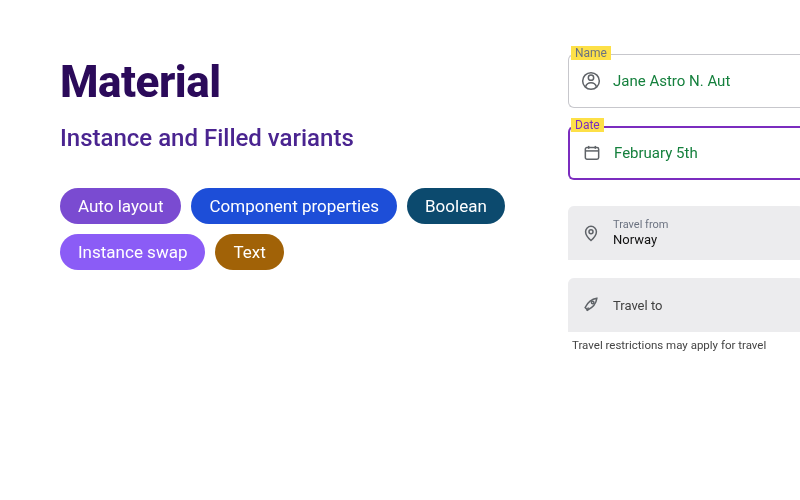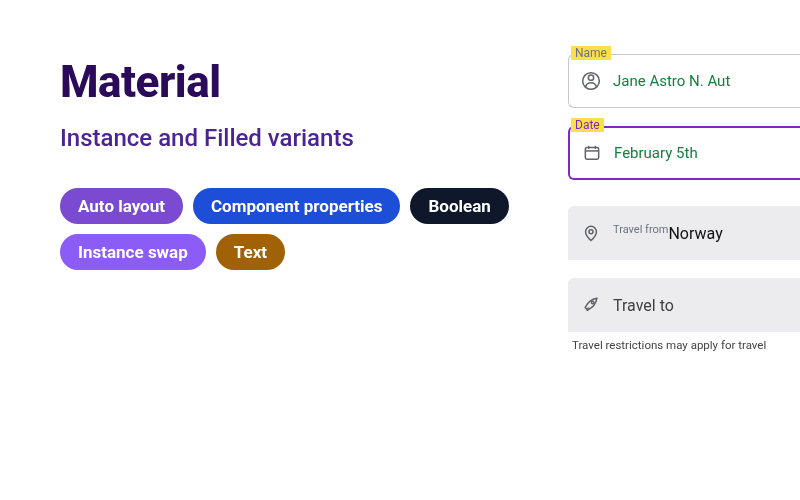--- a/index.html
+++ b/index.html
@@ -2,40 +2,40 @@
 <html><head>
 <meta charset="utf-8">
 <style>
   * { box-sizing: border-box; margin: 0; padding: 0; }
   html, body { width: 800px; height: 500px; overflow: hidden; font-family: -apple-system, BlinkMacSystemFont, "Segoe UI", Roboto, Helvetica, Arial, sans-serif; background: #fff; }
   .canvas { position: relative; width: 724px; height: 500px; background: #fff; }
   .left { position: absolute; left: 60px; top: 58px; width: 460px; }
   .title { font-size: 44px; font-weight: 800; line-height: 1.1; color: #2b0a5a; letter-spacing: -0.5px; }
   .subtitle { margin-top: 18px; font-size: 24px; font-weight: 500; color: #4a2490; }
   .chips { margin-top: 36px; display: flex; flex-wrap: wrap; gap: 10px; }
-  .chip { display: inline-flex; align-items: center; height: 36px; padding: 0 18px; border-radius: 999px; color: #fff; font-size: 17px; font-weight: 700; }
+  .chip { display: inline-flex; align-items: center; height: 36px; padding: 0 18px; border-radius: 999px; color: #fff; font-size: 17px; font-weight: 400; }
   .chip.purple { background: #7a4bd1; }
   .chip.orange { background: #1d4ed8; }
-  .chip.gold   { background: #0f172a; text-align: center; }
+  .chip.gold   { background: #0c4a6e; text-align: center; }
   .chip.green  { background: #8b5cf6; }
   .chip.blue   { background: #a16207; }
 
   .right { position: absolute; left: 568px; top: 54px; width: 236px; }
   .field { position: relative; width: 100%; }
   .outlined { border: 1px solid #c7c7cc; border-radius: 6px; height: 54px; display: flex; align-items: center; padding: 0 12px; background: #fff; }
   .outlined.focused { border: 2px solid #7b2cbf; border-right: none; border-top-right-radius: 0; border-bottom-right-radius: 0; }
   .float-label { position: absolute; top: -8px; left: 3px; background: #fde047; padding: 0 4px; font-size: 12px; color: #6b7280; }
   .float-label.focused { color: #7b2cbf; }
   .field .icon { width: 20px; height: 20px; flex: 0 0 20px; color: #5f6368; display: flex; align-items: center; justify-content: center; margin-right: 12px; }
   .value { font-size: 15px; color: #15803d; }
 
   .filled { background: #ececee; border-radius: 6px 6px 0 0; height: 54px; display: flex; align-items: center; padding: 0 12px; border-left: 1px solid #ececee; }
-  .filled .stack { display: flex; }
+  .filled .stack { display: flex; flex-direction: column; }
   .filled .small-label { font-size: 11px; color: #6b7280; line-height: 1.1; }
-  .filled .value { font-size: 16px; color: #111; }
+  .filled .value { font-size: 13px; color: #111; }
   .filled.placeholder .value { color: #404040; }
 
   .gap1 { height: 18px; }
   .gap2 { height: 26px; }
   .helper { font-size: 11.5px; color: #444; margin-top: 6px; padding-left: 4px; }
 
   .outlined.noright { border-right: none; border-top-right-radius: 0; border-bottom-right-radius: 0; }
 
   svg { display: block; }
 </style>

